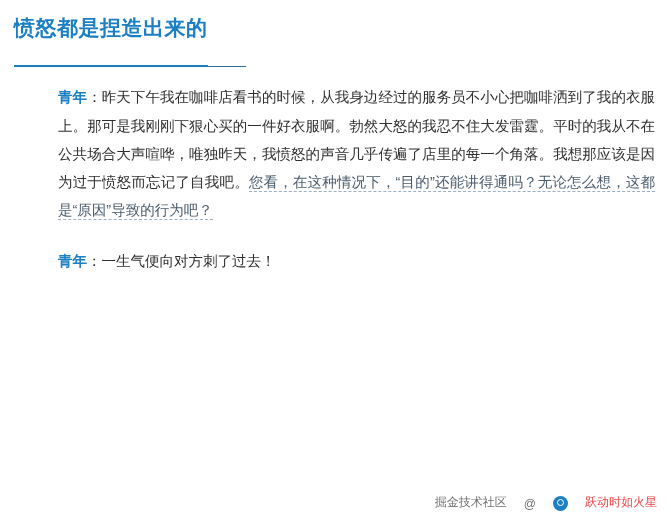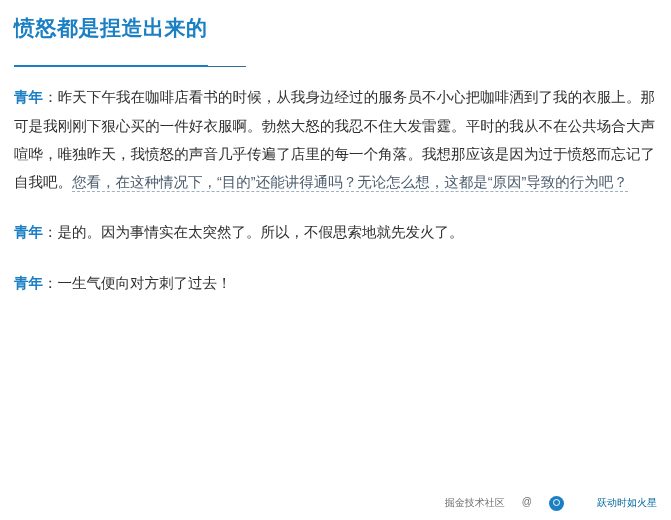--- a/index.html
+++ b/index.html
@@ -32,20 +32,21 @@
     line-height: 1.3;
   }
   .title-rule {
     height: 0;
     border-bottom: 1px solid #2c6f9e;
     width: 232px;
     margin-top: -1px;
   }
   .dialogue {
     margin-top: 16px;
+    margin-left: 44px;
   }
   .turn {
     margin-bottom: 22px;
     line-height: 1.95;
     font-size: 14.5px;
     color: #2f2f2f;
     text-align: justify;
   }
   .speaker {
     color: #1b7fc4;
@@ -62,24 +63,24 @@
   .body-text {
     color: #2f2f2f;
   }
   .last-turn {
     margin-bottom: 0;
   }
   .watermark {
     position: absolute;
     right: 14px;
     bottom: 9px;
-    font-size: 10px;
+    font-size: 12px;
     color: #6d6d6d;
     display: flex;
-    align-items: flex-start;
+    align-items: flex-end;
     gap: 17px;
     white-space: nowrap;
   }
   .wm-text {
     color: #6f6f6f;
   }
   .wm-badge {
     width: 15px;
     height: 15px;
     border-radius: 50%;
@@ -93,44 +94,40 @@
     position: absolute;
     left: 4px;
     top: 3px;
     width: 7px;
     height: 7px;
     border: 1.5px solid #ffffff;
     border-radius: 50%;
     box-sizing: border-box;
   }
   .wm-user {
-    color: #0369a1;
-    margin-left: 16px;
+    color: #ef4444;
   }
 </style>
 </head>
 <body>
 
 <div class="page">
 
   <div>
     <div class="title">愤怒都是捏造出来的</div>
     <div class="title-rule"></div>
   </div>
 
   <div class="dialogue">
 
     <p class="turn">
       <span class="speaker">青年</span><span class="sep">：</span><span class="body-text">昨天下午我在咖啡店看书的时候，从我身边经过的服务员不小心把咖啡洒到了我的衣服上。那可是我刚刚下狠心买的一件好衣服啊。勃然大怒的我忍不住大发雷霆。平时的我从不在公共场合大声喧哗，唯独昨天，我愤怒的声音几乎传遍了店里的每一个角落。我想那应该是因为过于愤怒而忘记了自我吧。</span><span class="quoted">您看，在这种情况下，“目的”还能讲得通吗？无论怎么想，这都是“原因”导致的行为吧？</span>
     </p>
 
 
-    <p class="turn">
-      <span class="speaker">青年</span><span class="sep">：</span><span class="body-text">是的。因为事情实在太突然了。所以，不假思索地就先发火了。</span>
-    </p>
 
 
     <p class="turn last-turn">
       <span class="speaker">青年</span><span class="sep">：</span><span class="body-text">一生气便向对方刺了过去！</span>
     </p>
 
   </div>
 
   <div class="watermark">
     <span class="wm-text">掘金技术社区</span>

